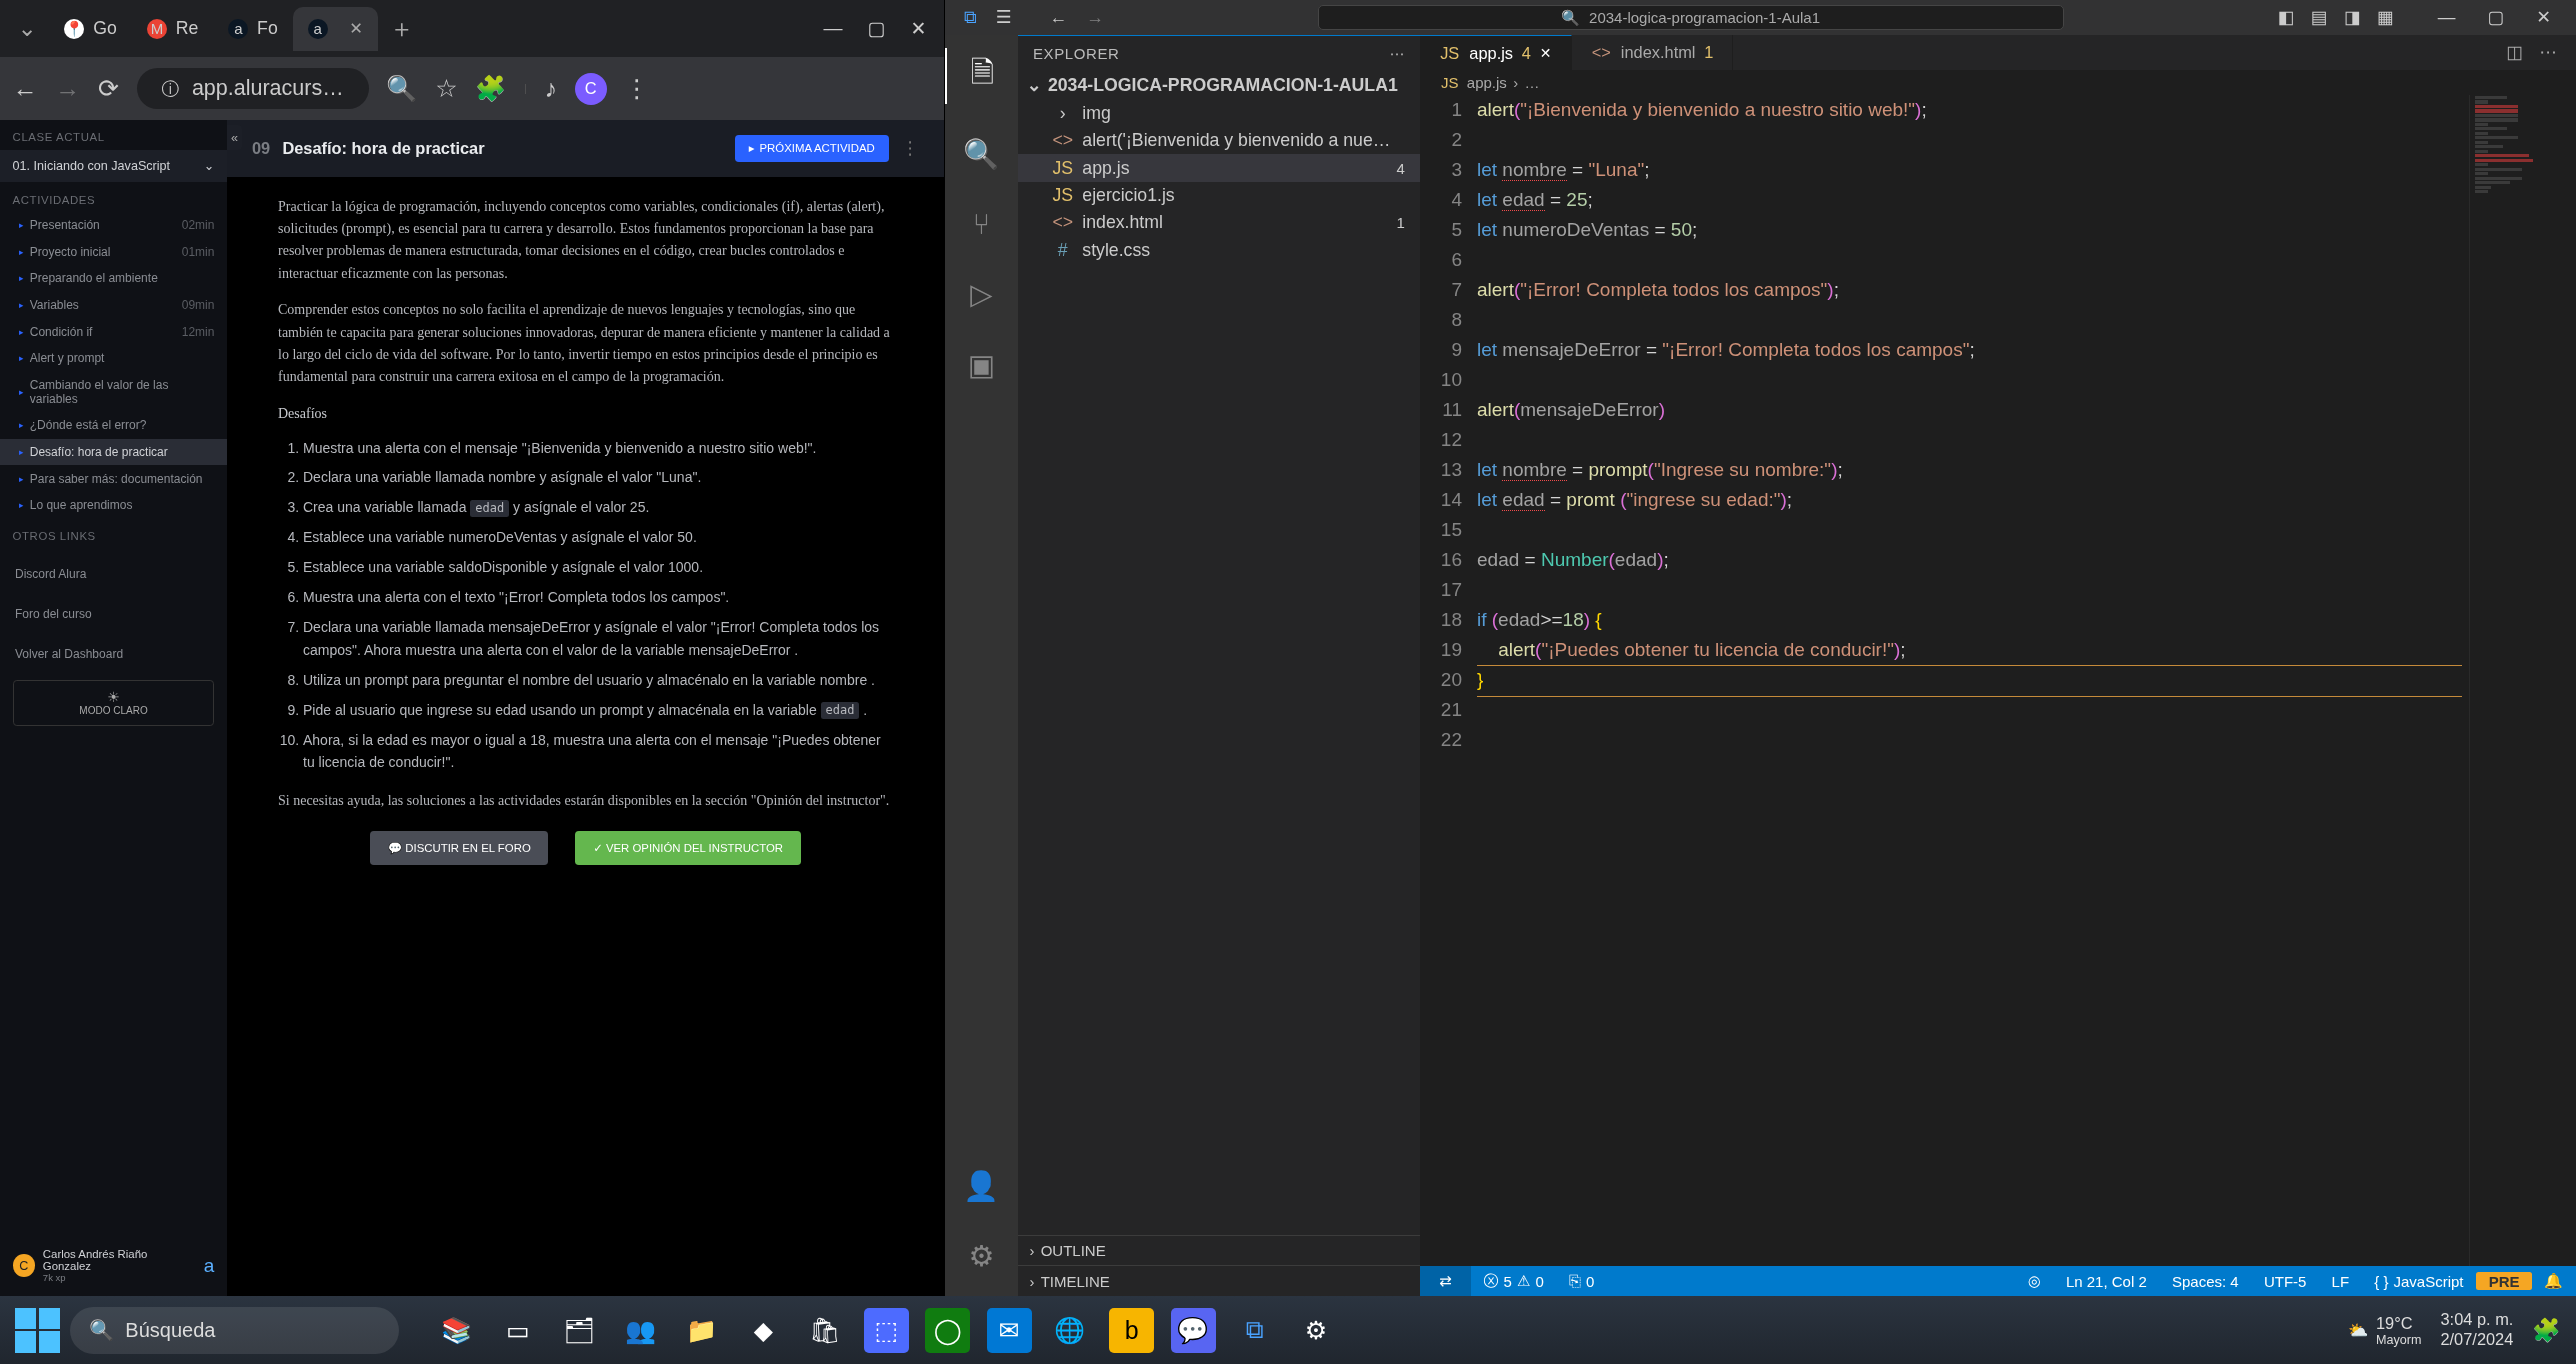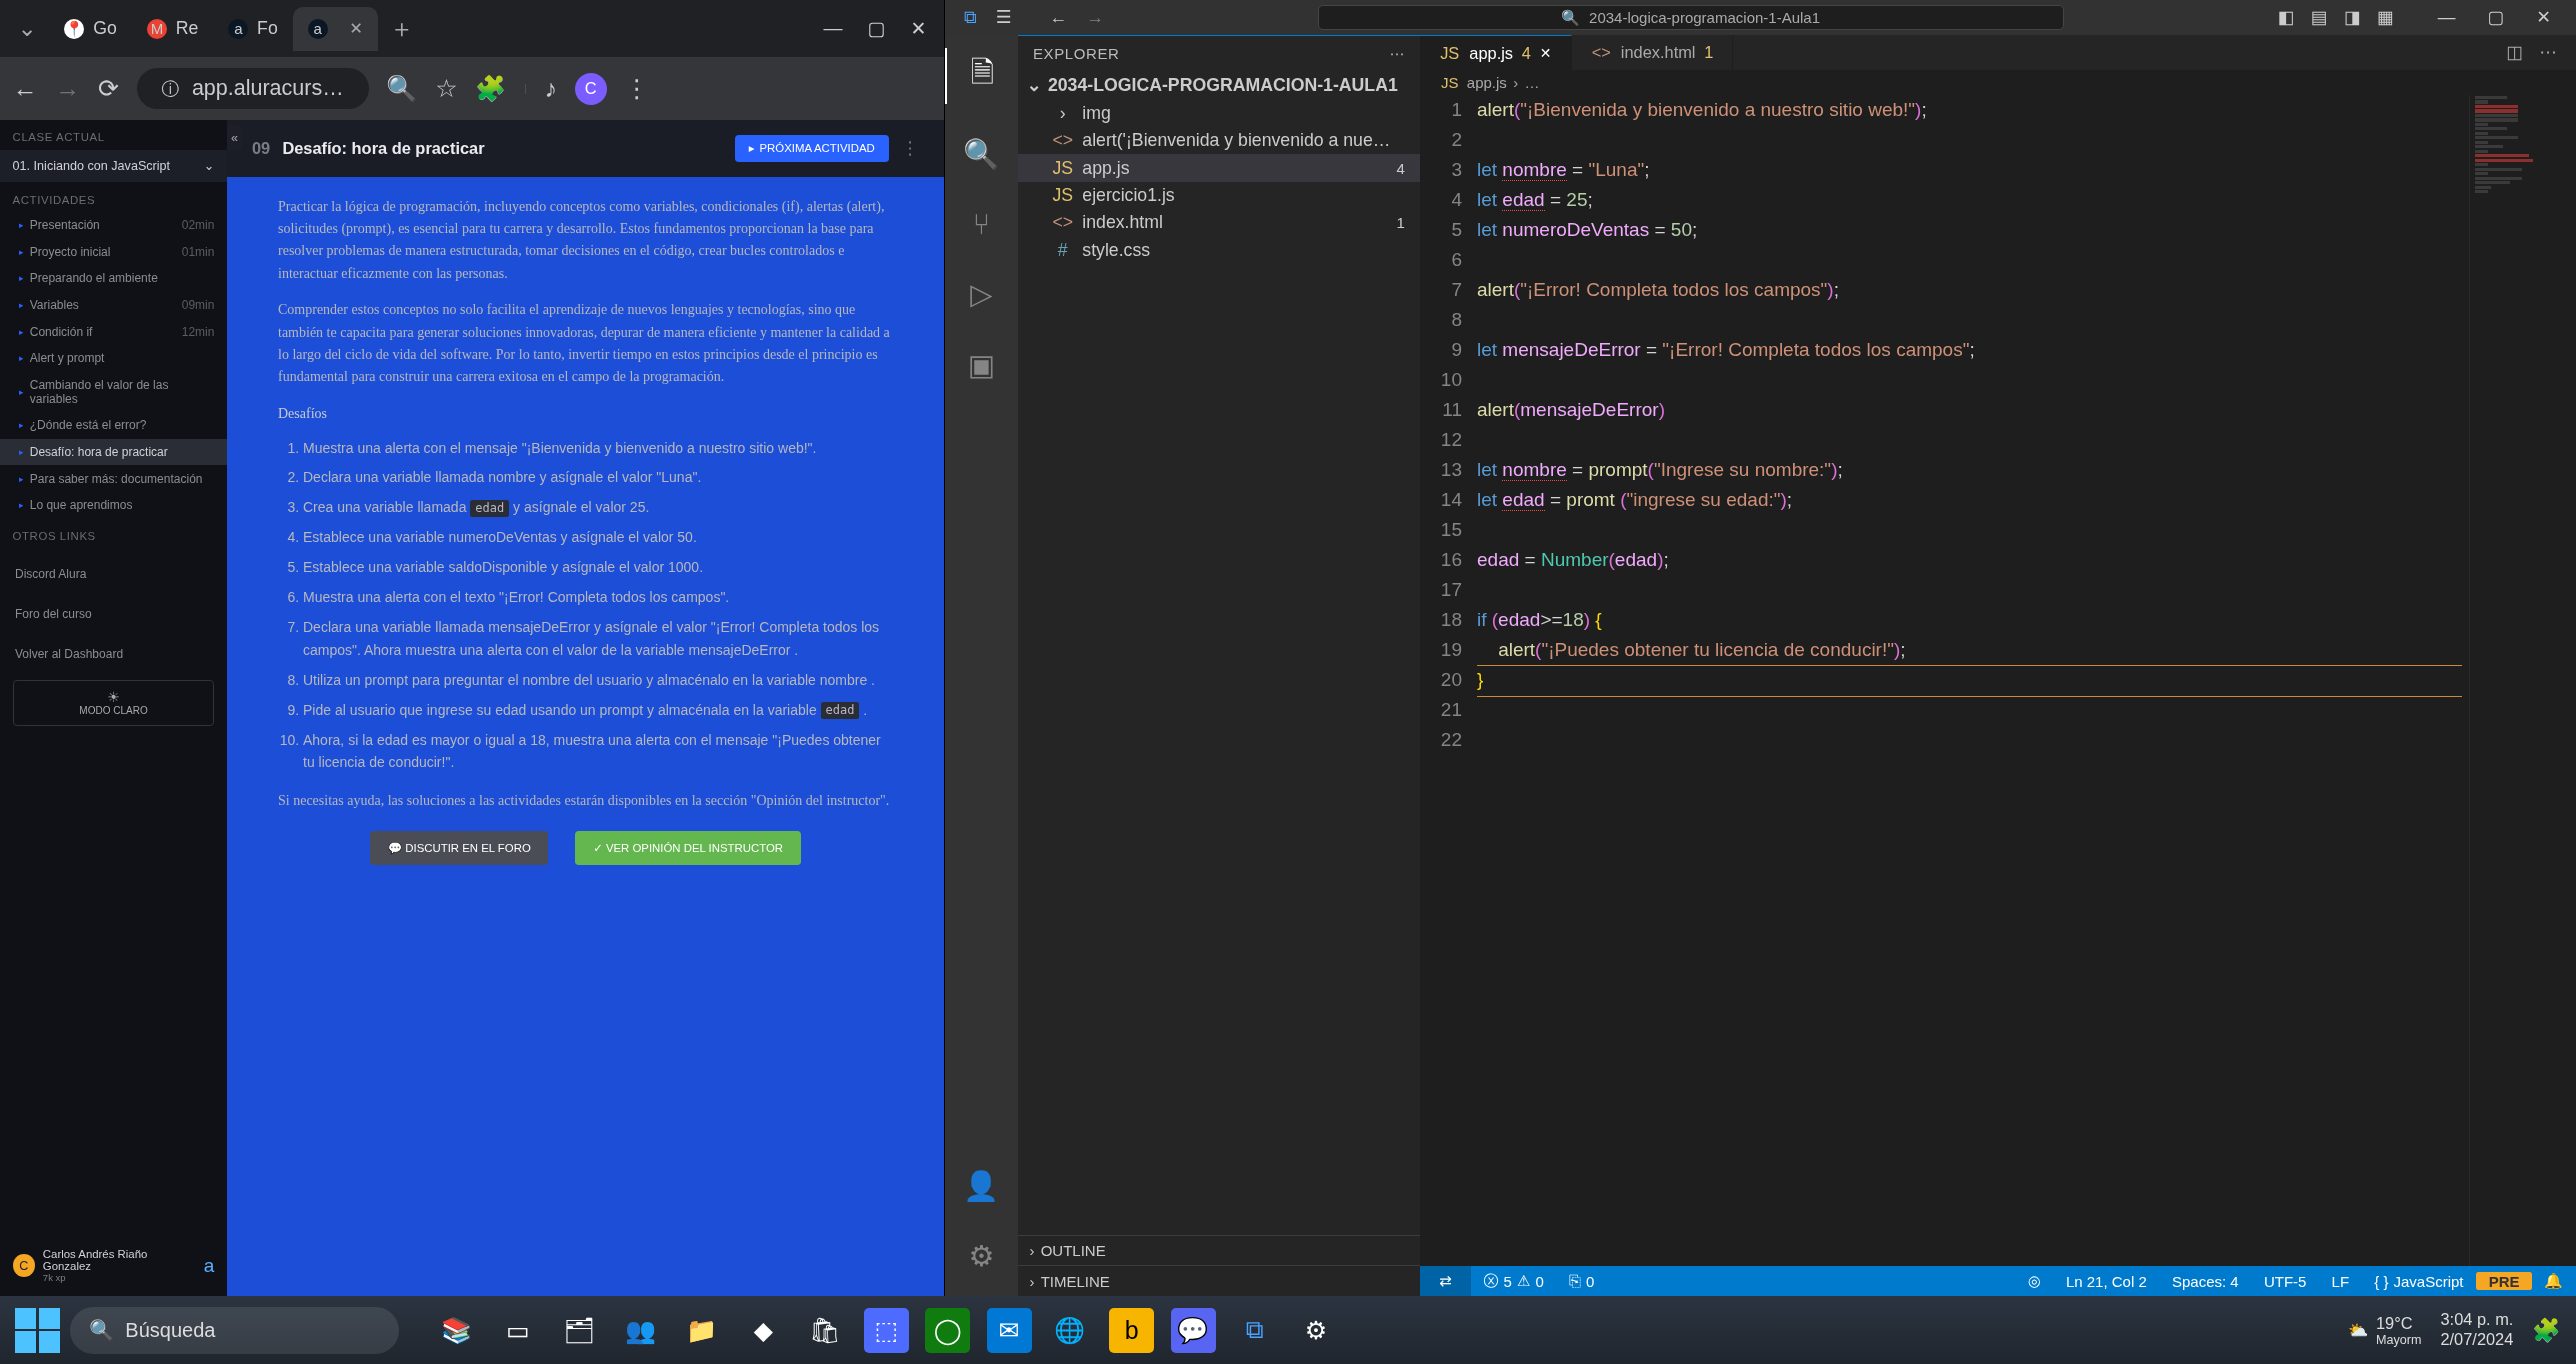--- a/index.html
+++ b/index.html
@@ -15,21 +15,21 @@
 .btab .favicon { width:20px; height:20px; border-radius:50%; display:flex; align-items:center; justify-content:center; font-size:15px; }
 .btab.active { background:#35363a; }
 .btab .close { color:#aaa; font-size:16.4px; margin-left:3.8px;}
 .new-tab { color:#aaa; font-size:25px; margin-left:11.4px;}
 .win-controls { margin-left:auto; display:flex; gap:25px; color:#ccc; font-size:19px; padding-right:12.6px;}
 .addr-bar { height:63px; background:#35363a; display:flex; align-items:center; padding:0 12.6px; gap:17.7px; }
 .addr-bar .icn { color:#ccc; font-size:25px; }
 .url-pill { background:#202124; border-radius:38px; padding:7.6px 25px; display:flex; align-items:center; gap:12.6px; color:#ccc; font-size:21.5px; }
 .url-pill .lock { font-size:17.7px; }
 .avatar-c { width:32px; height:32px; border-radius:50%; background:#7b5cff; color:#fff; display:flex; align-items:center; justify-content:center; font-size:16.4px;}
-.chrome-page { flex:1; display:flex; background:#1d4ed8; position:relative;}
+.chrome-page { flex:1; display:flex; background:#000000; position:relative;}
 .alura-side { width:227px; background:#0f1116; display:flex; flex-direction:column; font-size:14px; color:#8a8d93; }
 .alura-side .sec-label { padding:11.4px 12.6px 6.3px; font-size:11.4px; color:#6a6d73; letter-spacing:0.6px;}
 .alura-side .module { padding:8.8px 12.6px; background:#1c1f27; color:#d0d2d6; font-size:12.6px; display:flex; justify-content:space-between; align-items:center; }
 .alura-side .item { padding:6.3px 12.6px 6.3px 19px; display:flex; justify-content:space-between; align-items:center; font-size:12px; color:#8a8d93;}
 .alura-side .item.active { background:#2a2d36; color:#d0d2d6;}
 .alura-side .item .dur { font-size:12px; color:#5a5d63;}
 .alura-side .link { padding:6.3px 15px; font-size:12px;margin-top:13px;}
 .alura-side .footer-user { margin-top:auto; padding:12.6px; display:flex; gap:7.6px; align-items:center;}
 .alura-side .footer-user .uavatar { width:23px;height:23px;border-radius:50%; background:#f5a623; color:#222; display:flex; align-items:center; justify-content:center; font-size:12.6px;}
 .alura-side .footer-user .uname { font-size:11.4px; color:#d0d2d6;}
@@ -88,21 +88,21 @@
 .editor-content { flex:1; display:flex; font-family:Consolas,"Courier New",monospace; font-size:19px; line-height:1.56; position:relative;}
 .gutter { width:57px; text-align:right; color:#858585; padding-right:15px; user-select:none;}
 .gutter div { height:30px;}
 .code { flex:1; padding-right:114px;}
 .code .line { height:30px; white-space:pre;}
 .minimap { position:absolute; right:0; top:0; width:107px; height:100%; background:#1e1e1e; border-left:0.6px solid #2a2a2a;}
 .mm-line { height:3.2px; margin:1.3px 5px; background:#3a3a3a;}
 .mm-line.err { background:#8b2f2f;}
 .tok-kw { color:#569cd6;}
 .tok-fn { color:#dcdcaa;}
-.tok-var { color:#f0abfc;}
+.tok-var { color:#a3a3a3;}
 .tok-str { color:#ce9178;}
 .tok-num { color:#b5cea8;}
 .tok-type { color:#4ec9b0;}
 .tok-op { color:#d4d4d4;}
 .tok-brace { color:#ffd700;}
 .tok-paren { color:#da70d6;}
 .squiggle { border-bottom:1.9px dotted #f14c4c;}
 .line.cur { position:relative;}
 .line.cur::after { content:""; position:absolute; left:0; right:0; top:0; border-top:0.6px solid #c58a3a; border-bottom:0.6px solid #c58a3a; height:100%;}
 .status-bar { height:30px; background:#007acc; color:#fff; display:flex; align-items:center; font-size:15px;}

